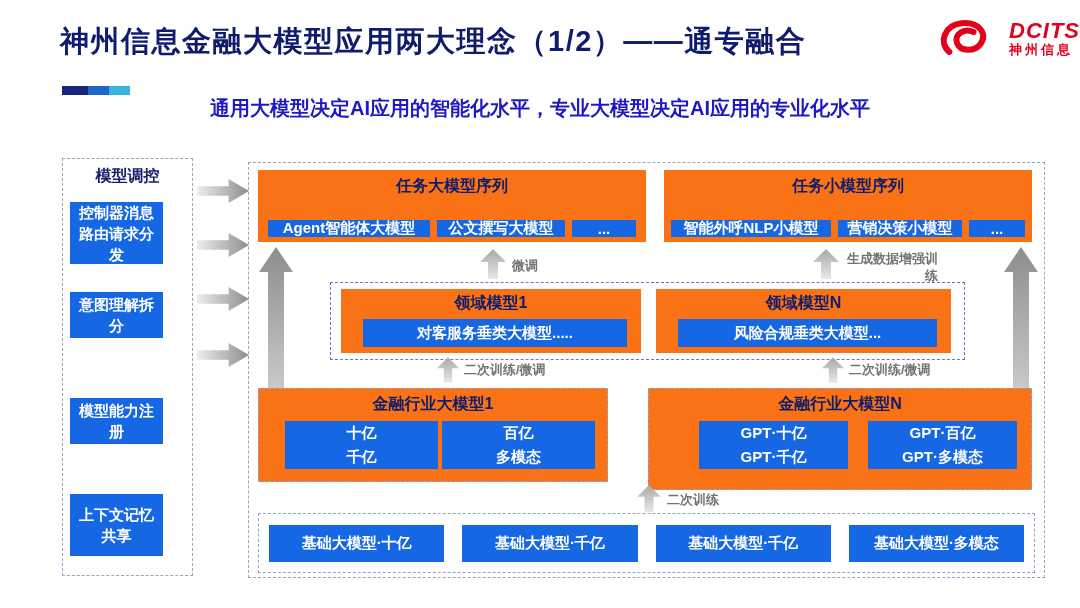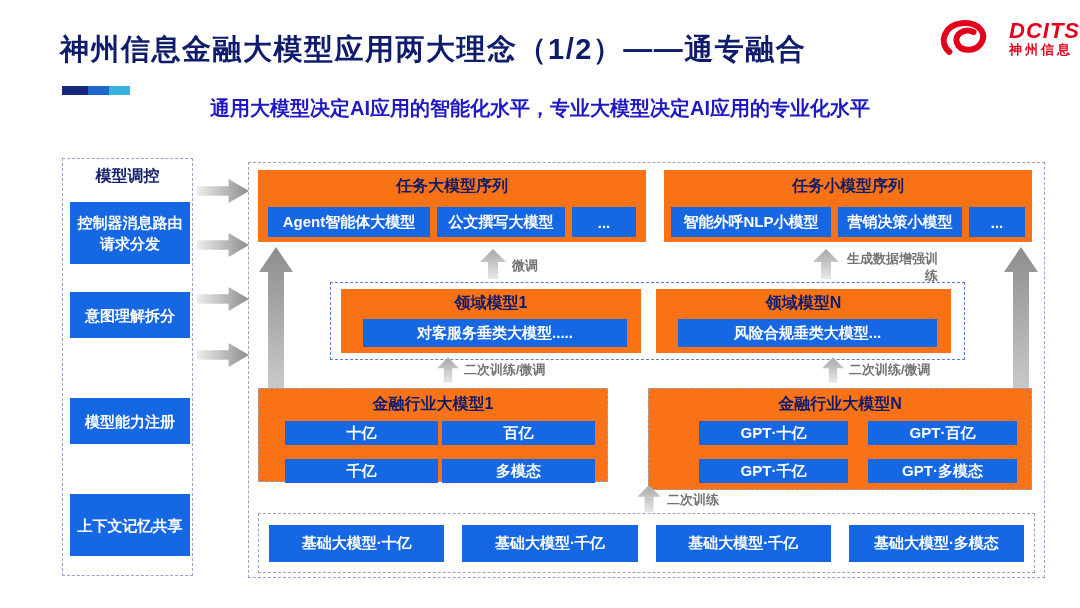--- a/index.html
+++ b/index.html
@@ -1,21 +1,21 @@
 <!DOCTYPE html>
 <html><head>
 <meta charset="utf-8">
 <style>
   html,body{margin:0;padding:0;background:#e9e9e9;}
   .canvas{position:relative;width:1080px;height:608px;background:#ffffff;
     font-family:"Liberation Sans","DejaVu Sans",sans-serif;overflow:hidden;margin:0 auto;}
   .abs{position:absolute;}
 
   
-  .title{left:60px;top:22px;font-size:29px;font-weight:bold;color:#0f1c6b;letter-spacing:1.5px;white-space:nowrap;margin-top:8px;}
+  .title{left:60px;top:22px;font-size:29px;font-weight:bold;color:#0f1c6b;letter-spacing:1.5px;white-space:nowrap;}
   .accent{left:62px;top:86px;display:flex;height:9px;}
   .accent span{display:block;height:100%;}
   .a1{width:26px;background:#16277c;}
   .a2{width:21px;background:#1d66cc;}
   .a3{width:21px;background:#38b3de;}
   .logo{left:938px;top:17px;display:flex;align-items:center;gap:19px;}
   .logo-text{display:flex;flex-direction:column;line-height:1.1;}
   .logo-brand{font-size:22px;font-weight:bold;font-style:italic;color:#e2001a;letter-spacing:1px;}
   .logo-cn{font-size:13px;color:#e2001a;letter-spacing:3px;font-weight:bold;}
   .subtitle{left:0;width:1080px;top:95px;text-align:center;font-size:20px;font-weight:bold;color:#1f18c3;}
@@ -24,46 +24,46 @@
   .dashed{border:1px dashed #96a4c8;box-sizing:border-box;}
   .btn{background:#1567e3;color:#fff;font-weight:bold;display:flex;align-items:center;
        justify-content:center;text-align:center;box-sizing:border-box;}
   .panel{background:#f97316;box-sizing:border-box;}
   .panel-title{text-align:center;font-size:16px;font-weight:bold;color:#0f1c6b;padding-top:6px;}
   .glabel{color:#737373;font-weight:bold;font-size:13px;white-space:nowrap;}
 
   
   .sidebar{left:62px;top:158px;width:131px;height:418px;}
   .sidebar-title{top:166px;left:62px;width:131px;text-align:center;font-size:16px;font-weight:bold;color:#14206b;}
-  .sb-btn{left:70px;width:120px;font-size:15px;line-height:1.4;padding:2px 7px;}
+  .sb-btn{left:70px;width:93px;font-size:15px;line-height:1.4;padding:2px 7px;}
   .sb1{top:202px;height:62px;}
   .sb2{top:292px;height:46px;}
   .sb3{top:398px;height:46px;}
   .sb4{top:494px;height:62px;}
 
   
   .main-border{left:248px;top:162px;width:797px;height:416px;}
   .task-large{left:258px;top:170px;width:388px;height:72px;}
   .task-small{left:664px;top:170px;width:368px;height:72px;}
   .task-row{position:absolute;bottom:5px;left:0;width:100%;display:flex;justify-content:center;gap:7px;}
-  .task-row .btn{height:30px;font-size:15px;}
+  .task-row .btn{height:17px;font-size:15px;}
   .w162{width:162px;}.w128{width:128px;}.w64{width:64px;}
   .w160{width:160px;}.w124{width:124px;}.w56{width:56px;}
 
   .domain-wrap{left:330px;top:282px;width:635px;height:78px;border:1px dashed #5b7bd0;box-sizing:border-box;}
   .domain-panel{position:absolute;top:6px;height:64px;}
   .domain-panel .panel-title{padding-top:4px;}
   .dp1{left:10px;width:300px;}
   .dpn{left:325px;width:295px;}
   .domain-btn{position:absolute;left:22px;right:14px;bottom:6px;height:28px;font-size:15px;}
 
   .ind1{left:258px;top:388px;width:350px;height:94px;}
   .indn{left:648px;top:388px;width:384px;height:102px;}
   .industry .panel-title{padding-top:5px;}
-  .grid{display:grid;grid-template-columns:1fr 1fr;row-gap:14px;}
+  .grid{display:grid;grid-template-columns:1fr 1fr;row-gap:0;}
   .grid .btn{height:24px;font-size:15px;}
   .g1{margin:6px 12px 0 26px;column-gap:4px;}
   .gn{margin:6px 14px 0 50px;column-gap:20px;}
 
   .base-wrap{left:258px;top:513px;width:777px;height:60px;display:flex;align-items:center;gap:18px;padding:0 10px;}
   .base-wrap .btn{flex:1;height:37px;font-size:15px;}
 
   
   .lbl-finetune{left:512px;top:257px;}
   .lbl-gendata{left:846px;top:251px;width:92px;text-align:right;line-height:1.3;white-space:normal;}

